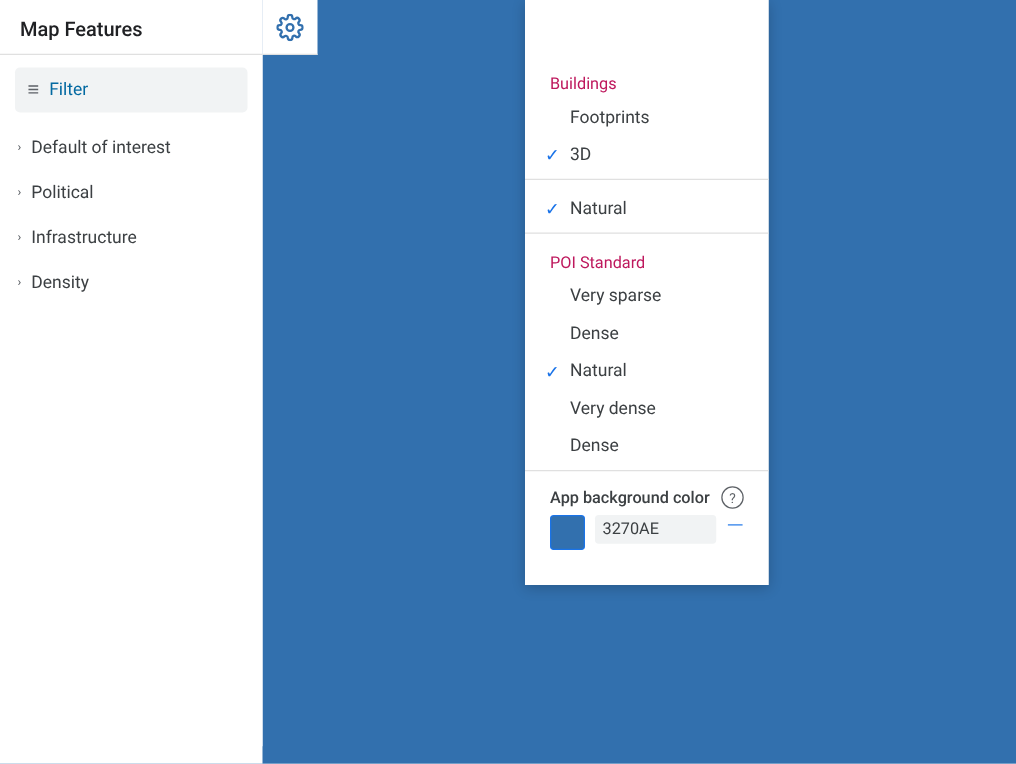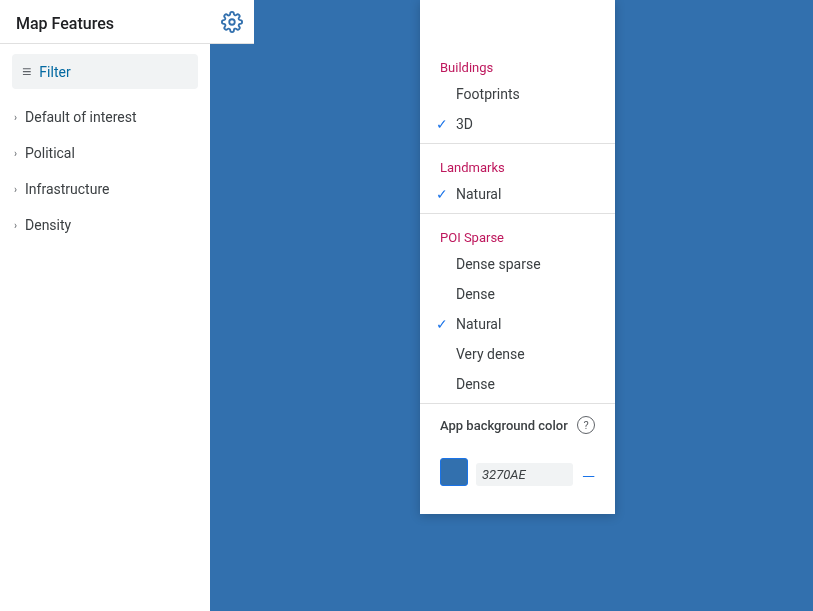--- a/index.html
+++ b/index.html
@@ -162,21 +162,21 @@
     
     .app-bg-section {
       border-top: 1px solid #e0e0e0;
       padding: 12px 20px;
     }
 
     .app-bg-row {
       display: flex;
       align-items: center;
       justify-content: space-between;
-      margin-bottom: 24px;
+      margin-bottom: 5px;
       text-align: right;
     }
 
     .app-bg-label {
       font-size: 13px;
       font-weight: 500;
       color: #3c4043;
     }
 
     .help-icon {
@@ -187,23 +187,22 @@
       display: flex;
       align-items: center;
       justify-content: center;
       font-size: 11px;
       color: #5f6368;
       cursor: pointer;
     }
 
     .color-row {
       display: flex;
-      align-items: flex-end;
+      align-items: flex-start;
       gap: 8px;
-      font-style: italic;
     }
 
     .color-swatch {
       width: 28px;
       height: 28px;
       background: #3270ae;
       border: 1.5px solid #1a73e8;
       border-radius: 3px;
       cursor: pointer;
     }
@@ -279,31 +278,30 @@
       <div class="menu-item">
         <span>Footprints</span>
       </div>
       <div class="menu-item">
         <span class="check">✓</span>
         <span>3D</span>
       </div>
     </div>
 
     <div class="dropdown-section">
-      <div class="section-label">Landmarks</div>
       <div class="menu-item">
         <span class="check">✓</span>
         <span>Natural</span>
       </div>
     </div>
 
     <div class="dropdown-section">
-      <div class="section-label">POI Sparse</div>
-      <div class="menu-item">
-        <span>Dense sparse</span>
+      <div class="section-label">POI Standard</div>
+      <div class="menu-item">
+        <span>Very sparse</span>
       </div>
       <div class="menu-item">
         <span>Dense</span>
       </div>
       <div class="menu-item">
         <span class="check">✓</span>
         <span>Natural</span>
       </div>
       <div class="menu-item">
         <span>Very dense</span>

